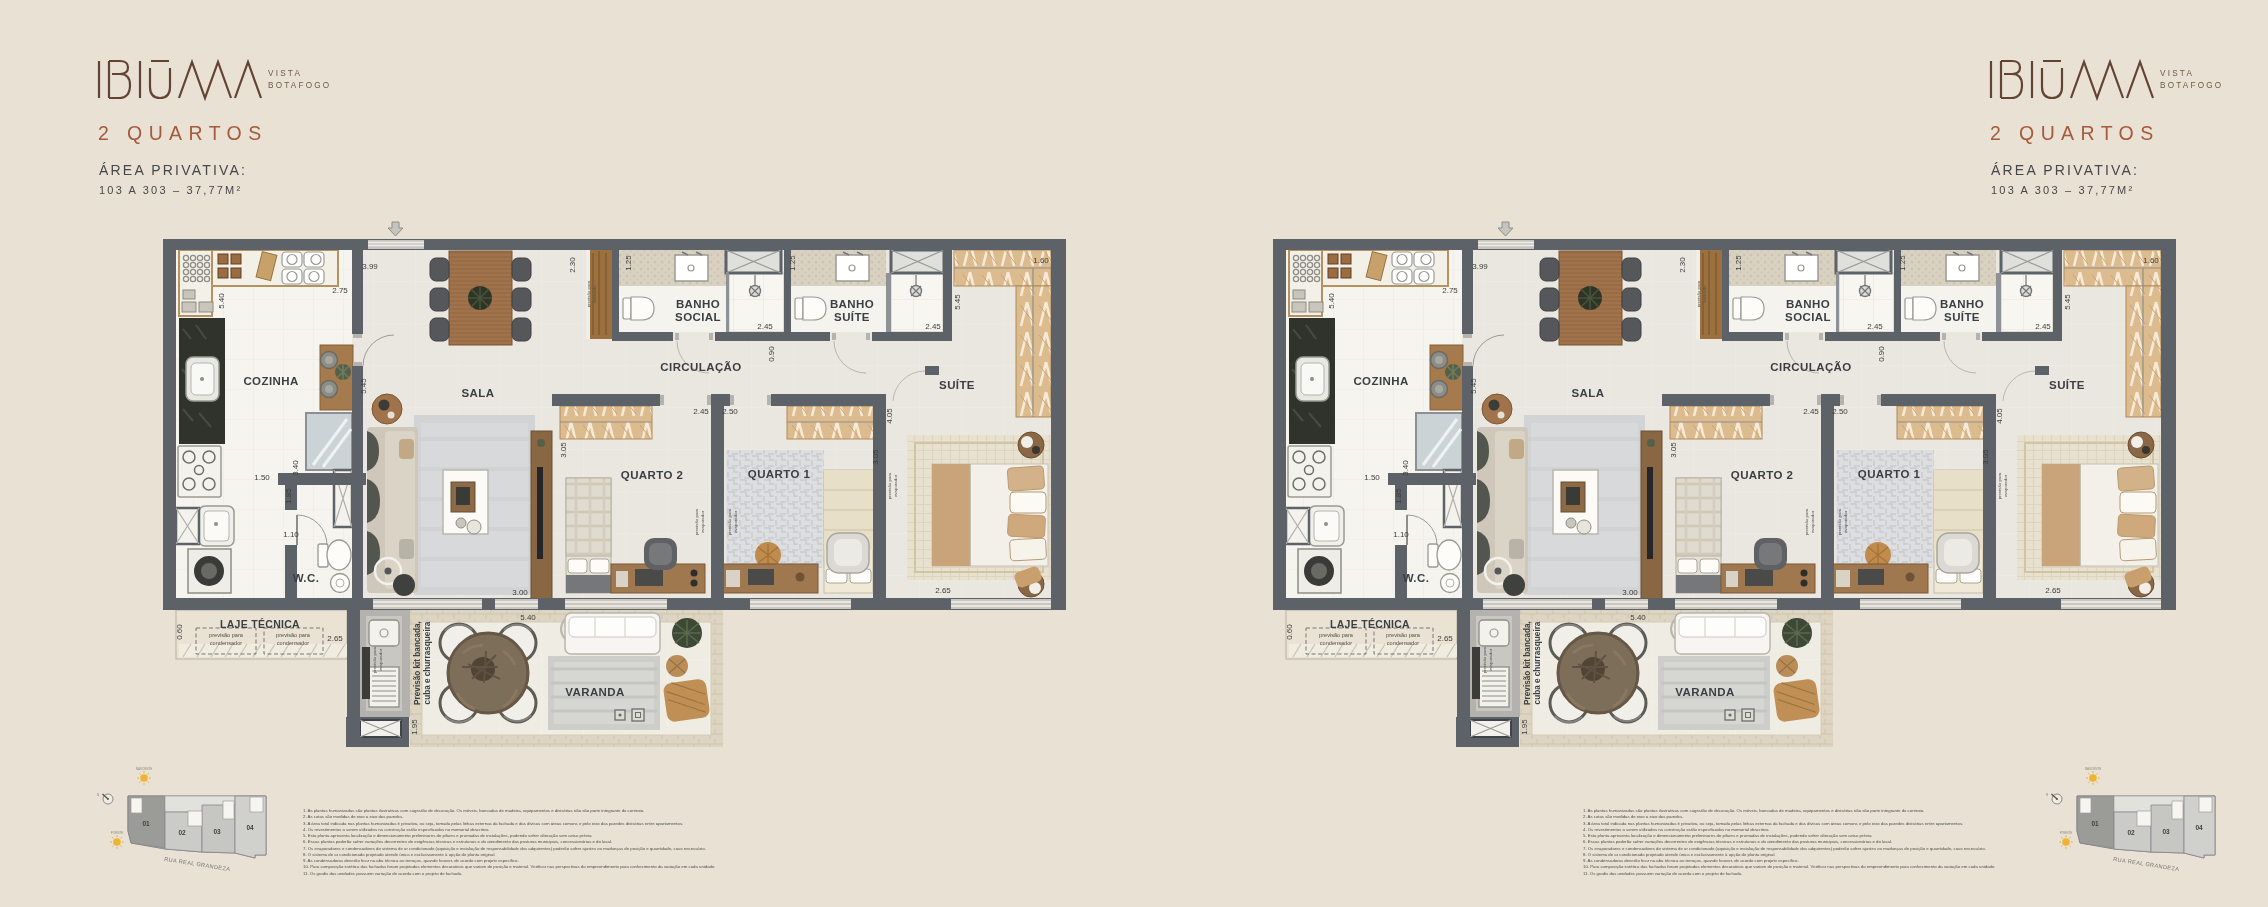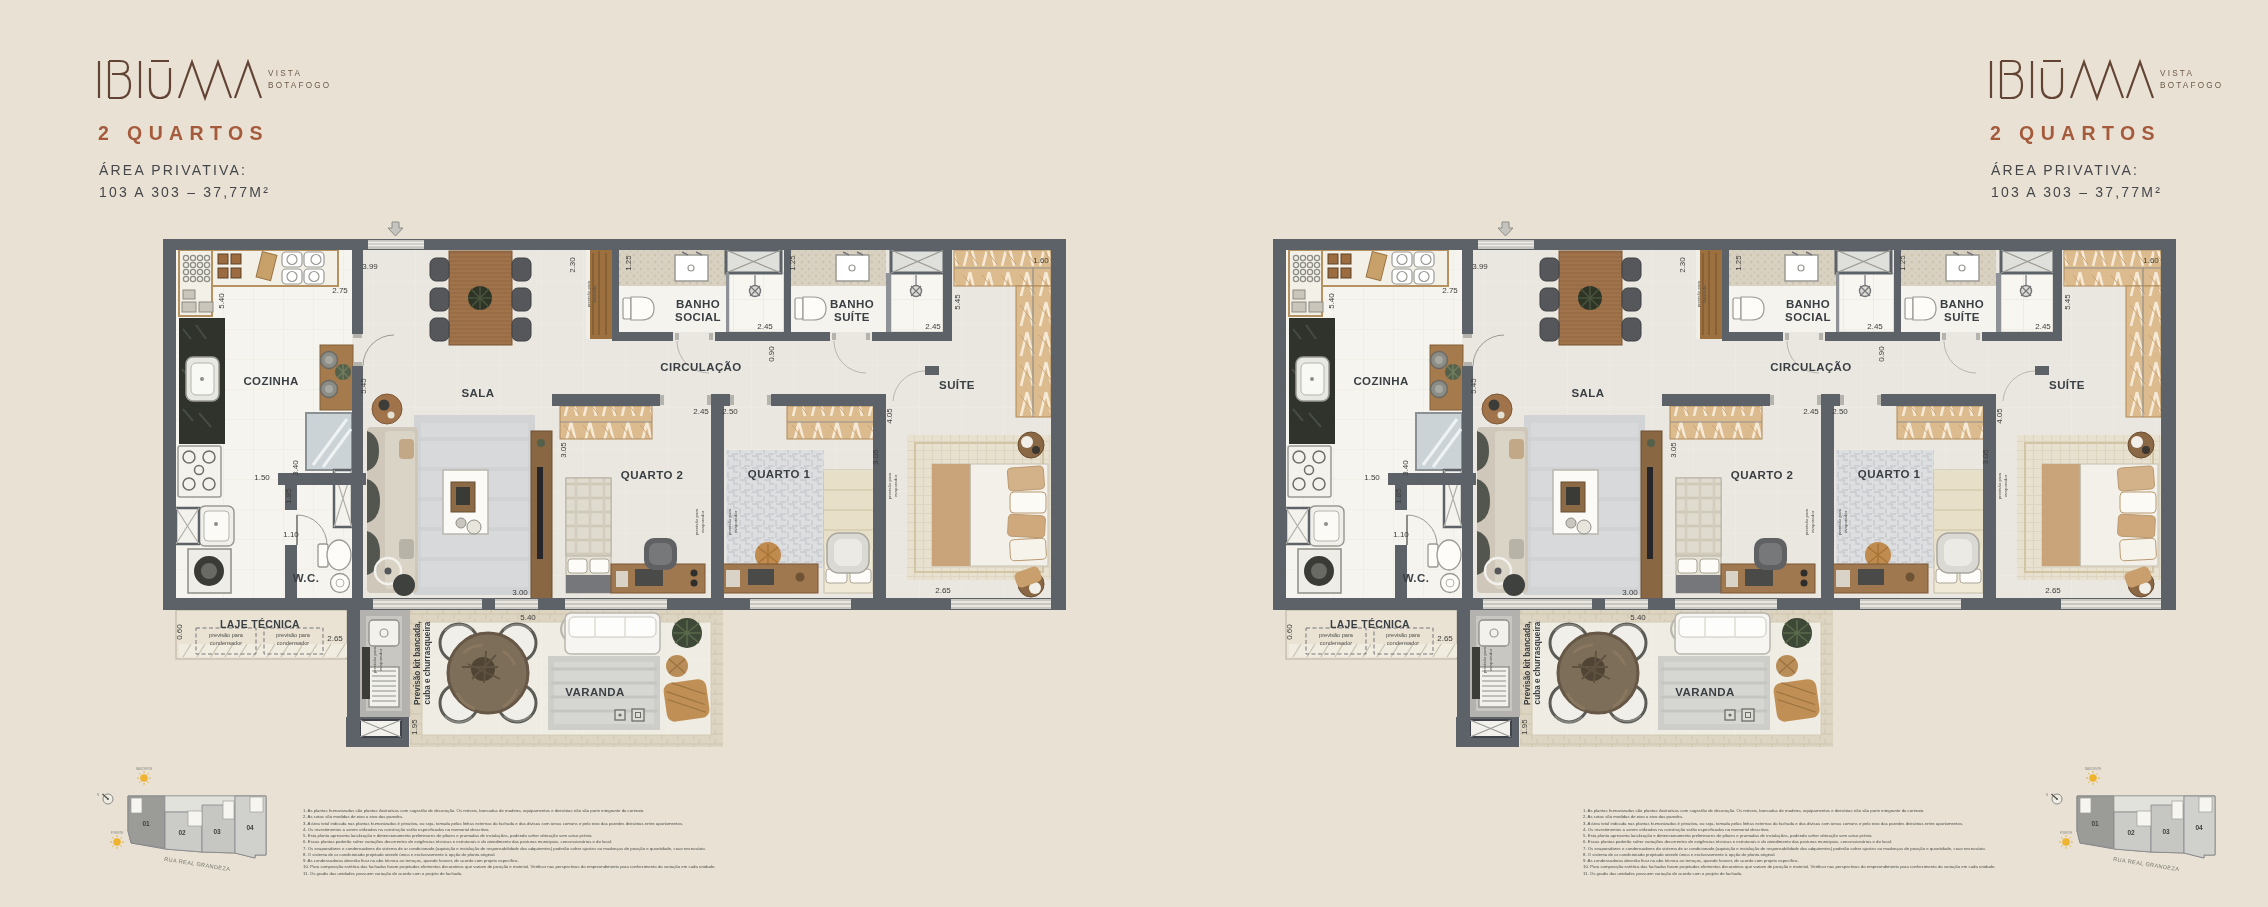--- a/index.html
+++ b/index.html
@@ -1,19 +1,19 @@
 <!DOCTYPE html>
 <html><head>
 <meta charset="utf-8">
 <style>
   html,body{margin:0;padding:0}
   body{width:2268px;height:907px;background:#e8e1d4;font-family:"Liberation Sans",sans-serif;position:relative;overflow:hidden}
-  .quartos{position:absolute;font-size:19.5px;letter-spacing:6.4px;color:#a55a3c;font-weight:700}
+  .quartos{position:absolute;font-size:19.5px;letter-spacing:6.4px;color:#a55a3c;font-weight:400}
   .area1{position:absolute;font-size:14px;letter-spacing:2.2px;color:#46474b}
-  .area2{position:absolute;font-size:14px;letter-spacing:2.2px;color:#46474b}
+  .area2{position:absolute;font-size:11px;letter-spacing:2.2px;color:#46474b}
   .fine{position:absolute;font-size:4.3px;line-height:6.25px;color:#4e4e48;white-space:nowrap}
   .fine p{margin:0}
 </style>
 </head>
 <body>
 
 <div style="position:absolute;left:0;top:0;width:2268px;height:907px;background:#e8e1d4"></div>
 <svg width="2268" height="907" viewBox="0 0 2268 907" style="position:absolute;left:0;top:0" font-family="Liberation Sans,sans-serif">
 <defs>
 <pattern id="tile" width="42" height="42" patternUnits="userSpaceOnUse">

